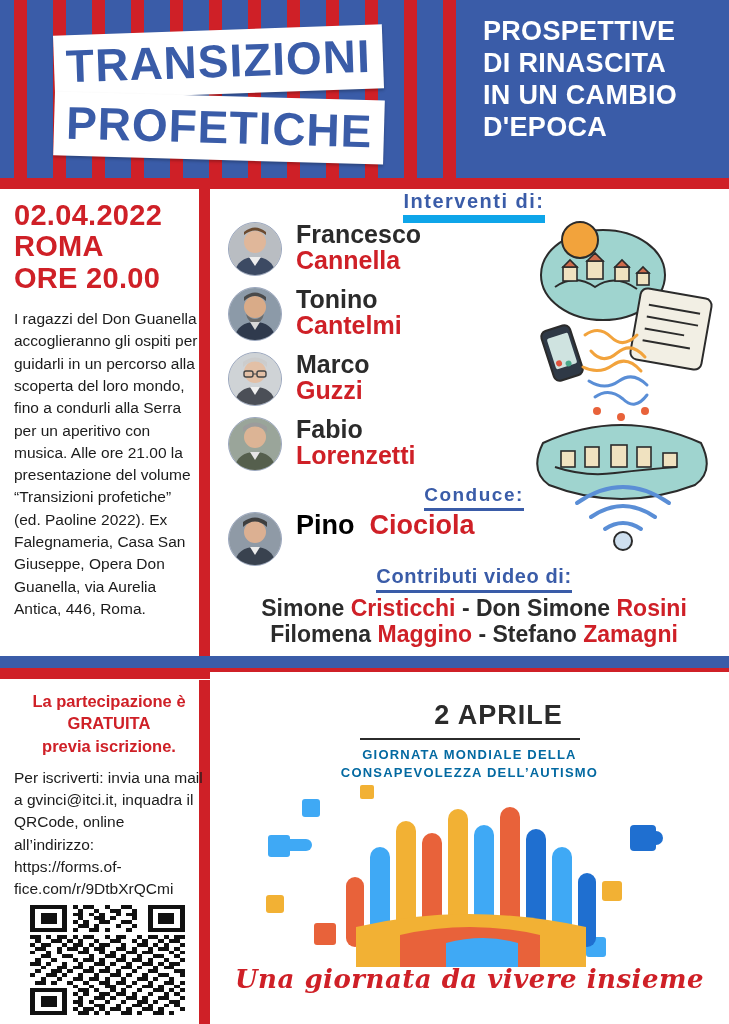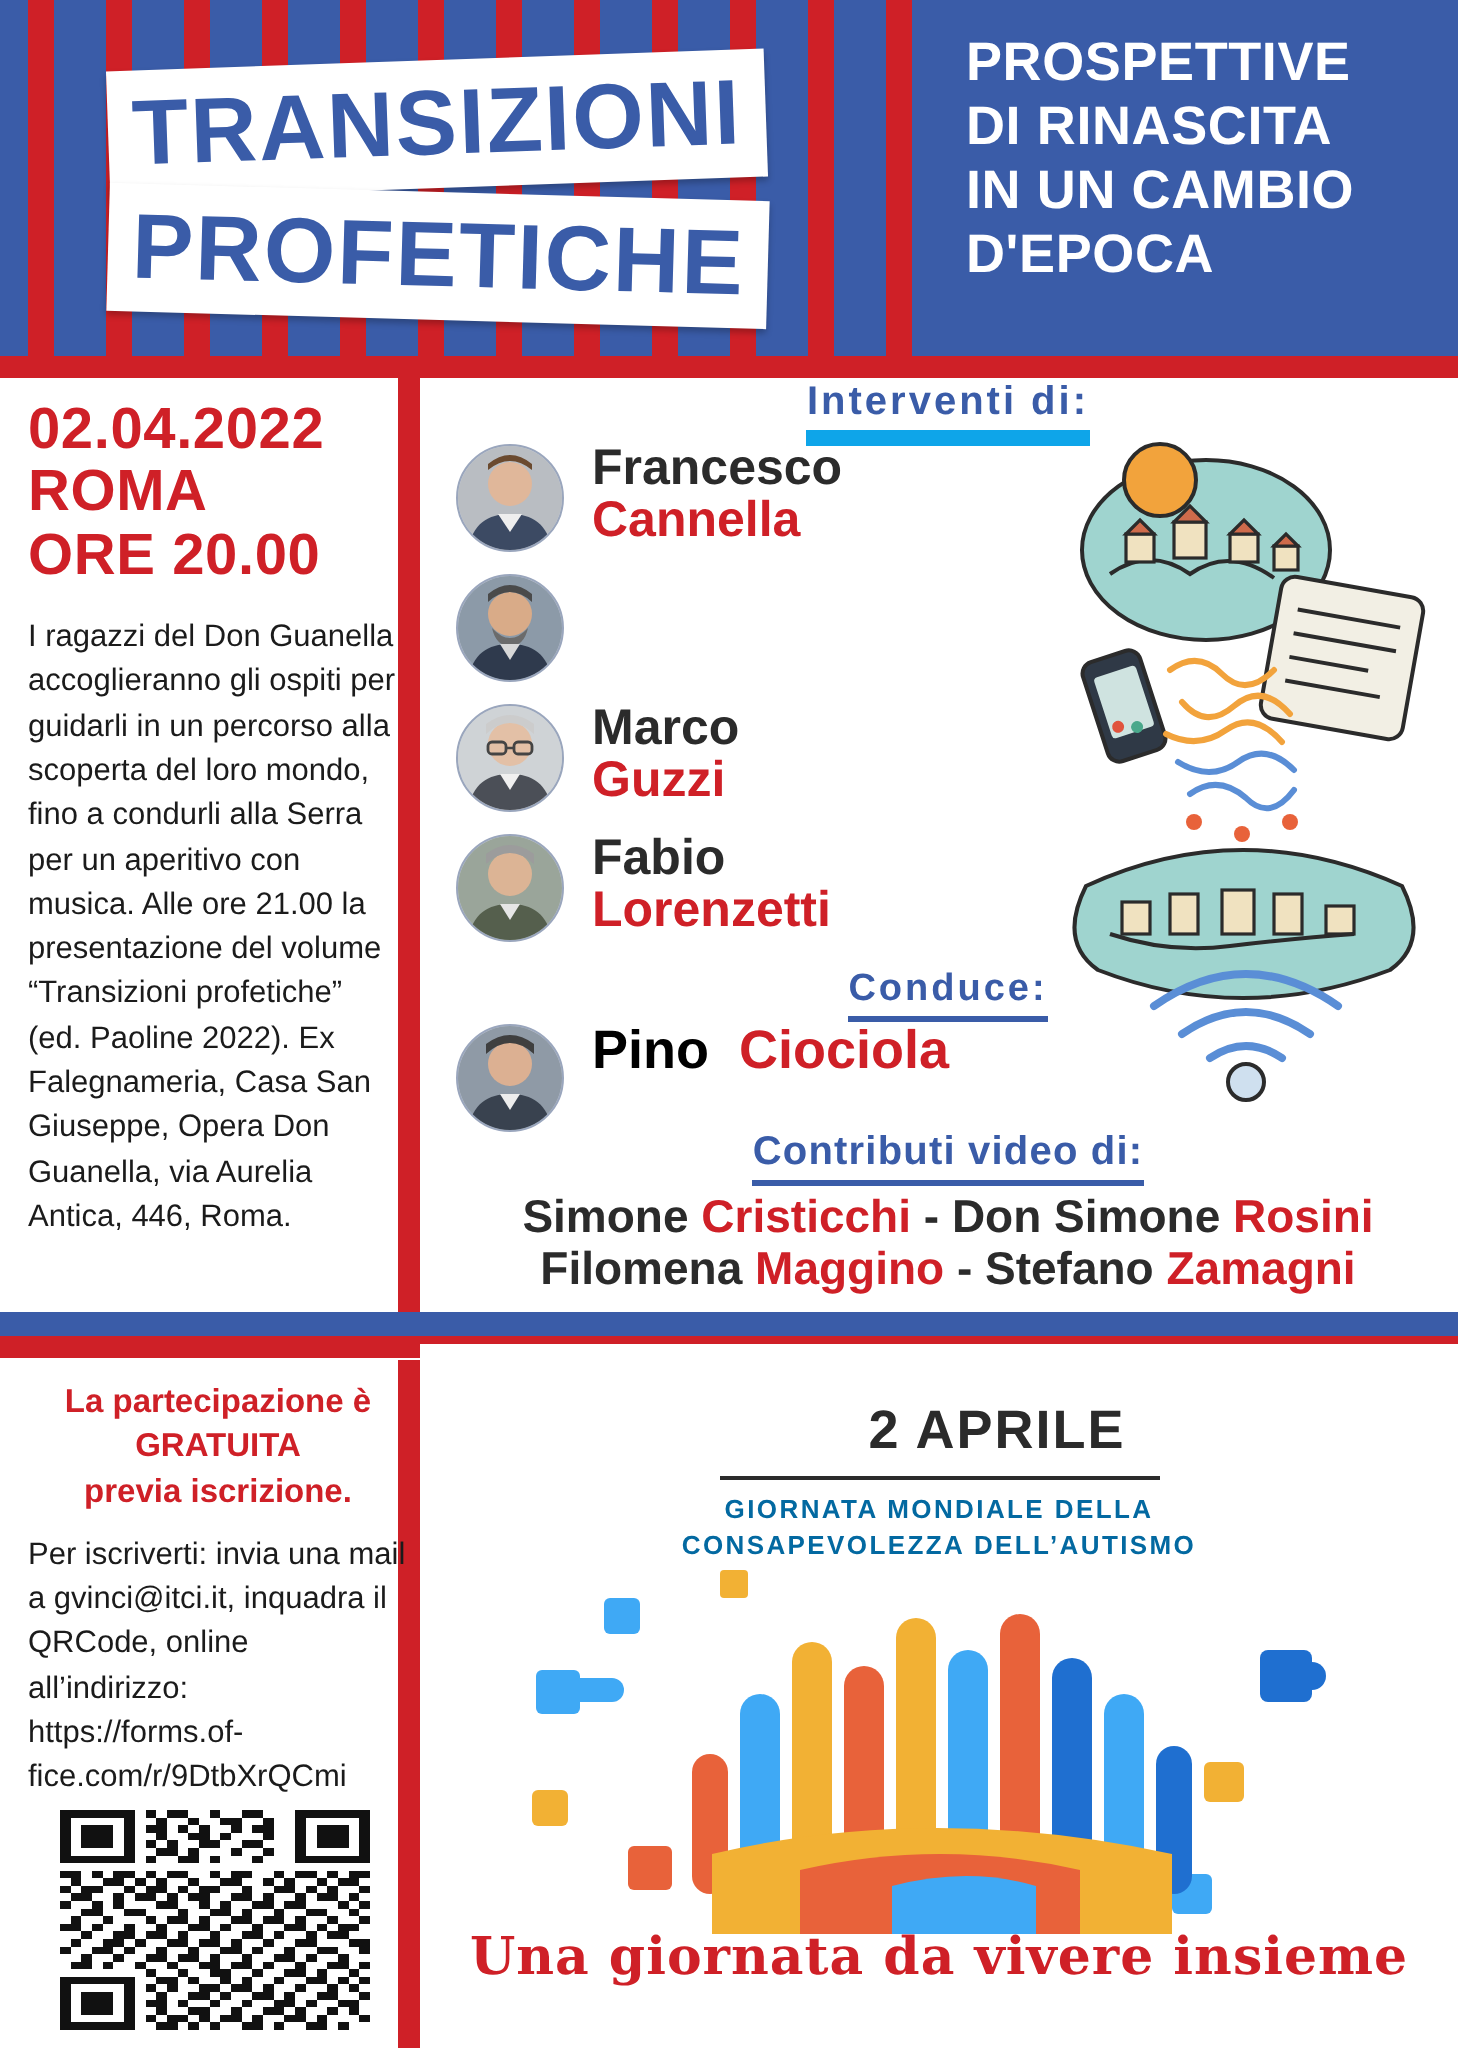--- a/index.html
+++ b/index.html
@@ -95,21 +95,21 @@
     position:absolute;left:0;top:28px;width:519px;text-align:center;
     font-weight:bold;font-size:27px;color:#2b2b2b;letter-spacing:1px;padding-left:29px;
   }
   .banner-rule{position:absolute;left:150px;top:66px;width:220px;height:2px;background:#2b2b2b;}
   .banner-sub{
     position:absolute;left:0;top:74px;width:519px;text-align:center;
     font-weight:bold;font-size:13px;color:#0369a1;letter-spacing:1.2px;line-height:1.35;
   }
   .banner-script{
     position:absolute;left:0;top:292px;width:519px;text-align:center;
-    font-family:"DejaVu Serif", serif;font-weight:bold;
+    font-family:"DejaVu Serif", serif;font-style:italic;font-weight:bold;
     font-size:26px;color:#cf2027;letter-spacing:.5px;
   }
   .hands{position:absolute;left:40px;top:105px;width:440px;height:190px;}
 </style>
 </head>
 <body>
 
 <div class="poster">
 
   <div class="header">
@@ -427,20 +427,24 @@
     <div class="avatar">
       <svg class="face" viewBox="0 0 52 52">
           <rect width="52" height="52" fill="#8c9aa8"></rect>
           <circle cx="26" cy="19" r="11" fill="#d9ab88"></circle>
           <path d="M15 13q11 -10 22 0 l0 -4 q-11 -9 -22 0z" fill="#4a4a4a"></path>
           <path d="M17 26q9 10 18 0 q-2 9 -9 9 t-9 -9z" fill="#6b6b6b"></path>
           <path d="M5 52c2-13 10-18 21-18s19 5 21 18z" fill="#2f3a4d"></path>
           <path d="M21 34l5 8 5-8z" fill="#d8d8d8"></path>
         </svg>
     </div>
+    <div class="sp-name">
+      <span class="sp-first">Tonino</span>
+      <span class="sp-last">Cantelmi</span>
+    </div>
   </div>
 
   <div class="speaker" style="left:228px;top:352px">
     <div class="avatar">
       <svg class="face" viewBox="0 0 52 52">
           <rect width="52" height="52" fill="#cfd3d6"></rect>
           <circle cx="26" cy="19" r="11" fill="#e3c0a6"></circle>
           <path d="M14 14q12 -11 24 0 l0 -5 q-12 -9 -24 0z" fill="#cccccc"></path>
           <rect x="15" y="18" width="9" height="6" rx="2" fill="none" stroke="#444" stroke-width="1.4"></rect>
           <rect x="28" y="18" width="9" height="6" rx="2" fill="none" stroke="#444" stroke-width="1.4"></rect>

